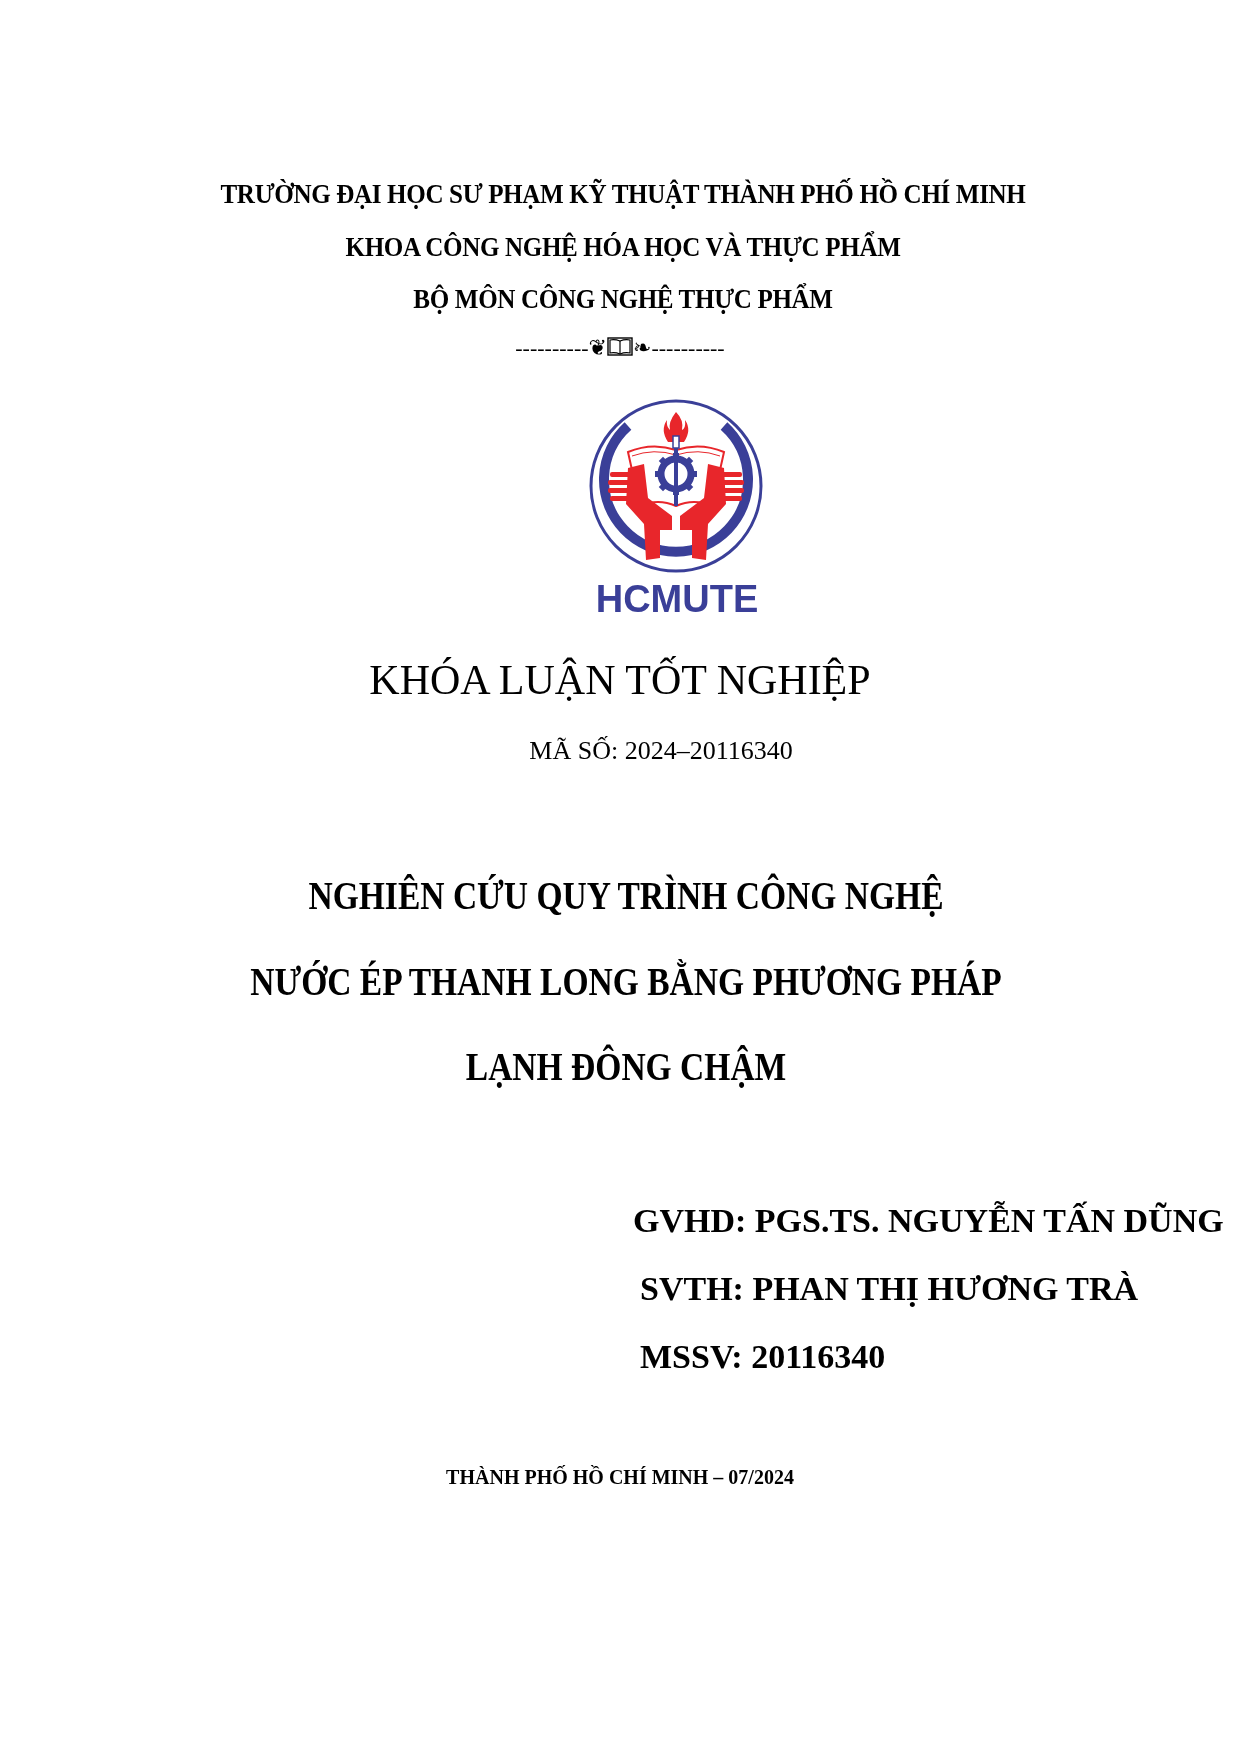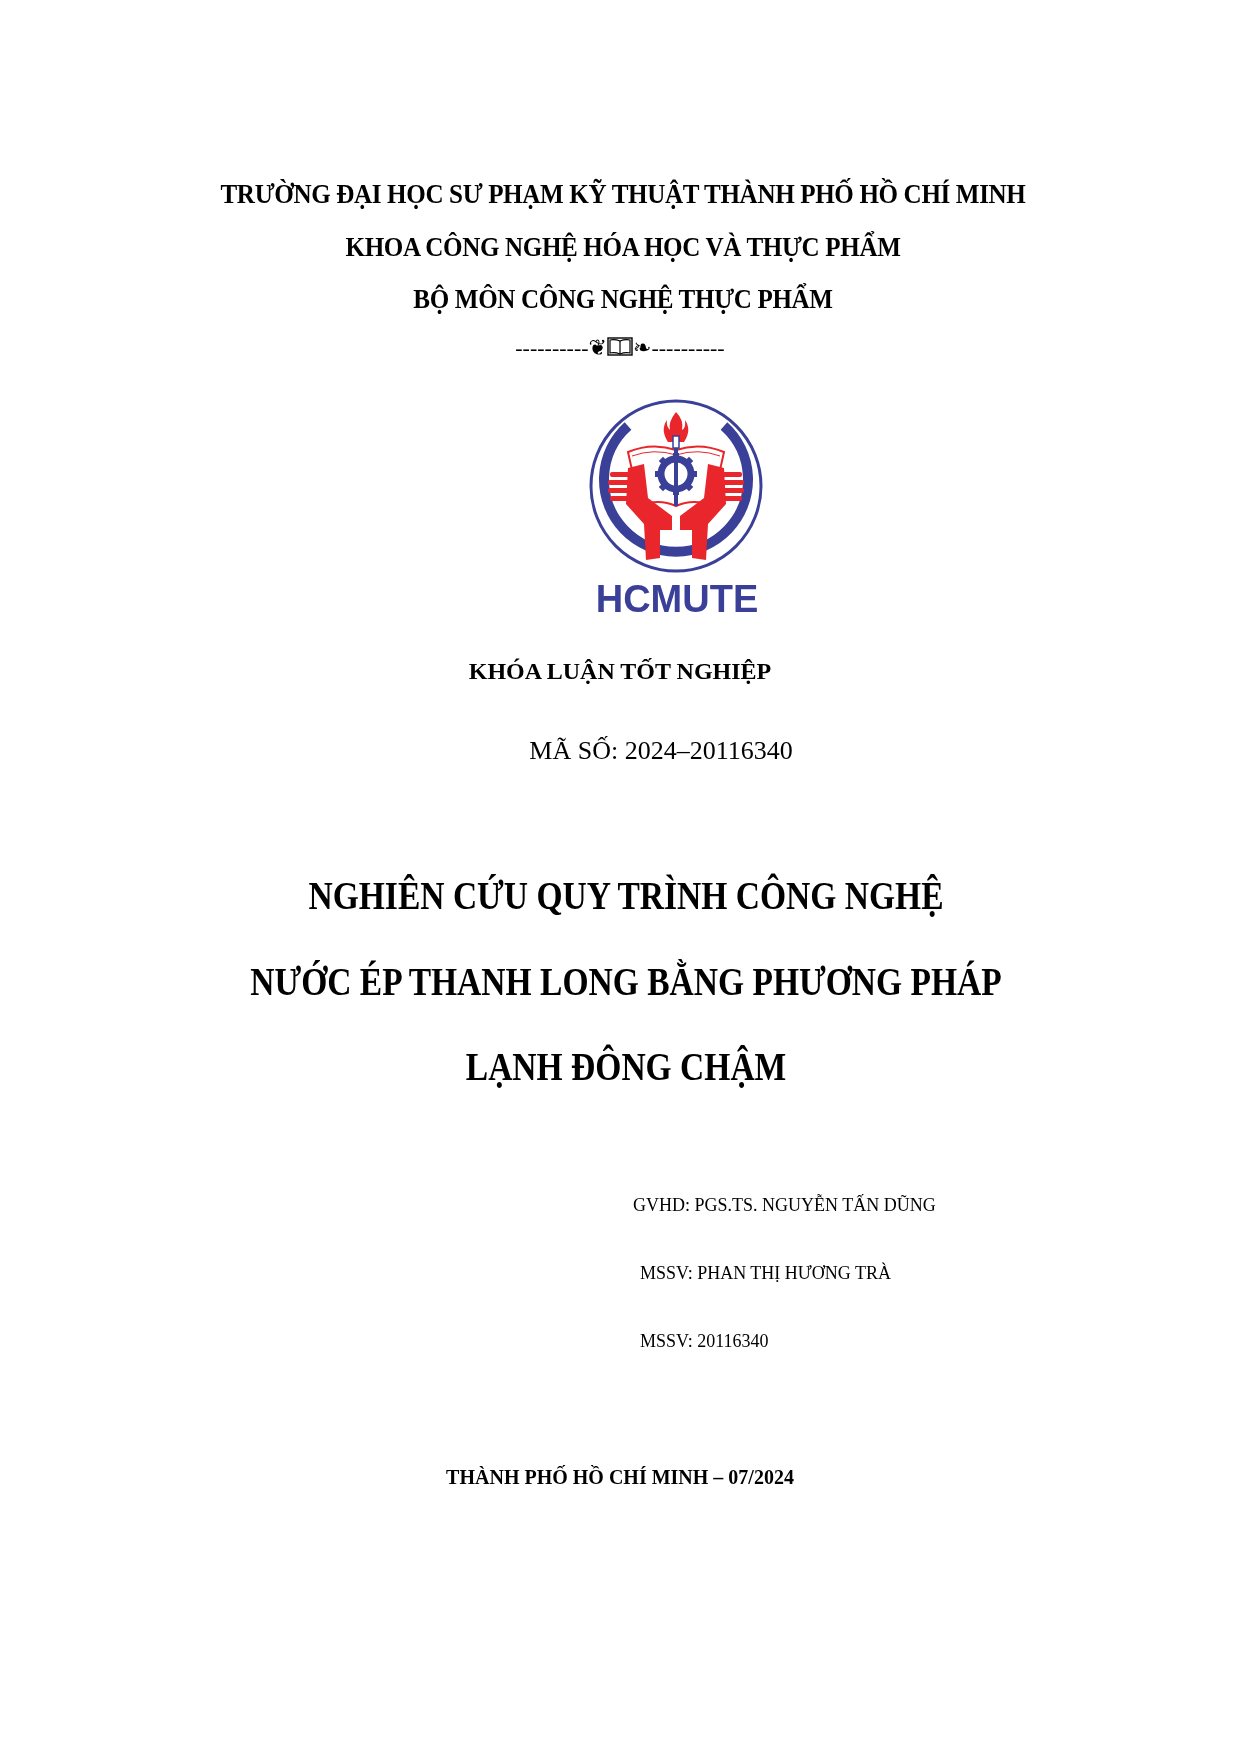--- a/index.html
+++ b/index.html
@@ -37,39 +37,40 @@
     .ornament .orn-glyph { font-size: 22px; }
     .logo-wrap {
       position: absolute;
       left: 575px;
       top: 398px;
       width: 178px;
       height: 222px;
       margin-left: 13px;
     }
     .thesis-type {
-      font-weight: bold;
-      font-size: 24px;
+      font-weight: normal;
+      font-size: 42px;
     }
     .code {
       font-size: 26px;
       padding-left: 41px;
     }
     .title {
       font-weight: bold;
       font-size: 39px;
       transform: scaleX(0.86);
       transform-origin: 663px 50%;
     }
     .info {
       position: absolute;
-      font-weight: normal;
-      font-size: 18px;
+      font-weight: bold;
+      font-size: 34px;
       white-space: nowrap;
       line-height: 1;
+      margin-top: 8px;
     }
     .footer {
       font-weight: bold;
       font-size: 20px;
     }
   </style>
 </head>
 <body>
 
 <div class="line hdr" style="top:181px;">TRƯỜNG ĐẠI HỌC SƯ PHẠM KỸ THUẬT THÀNH PHỐ HỒ CHÍ MINH</div>
@@ -133,16 +134,16 @@
 </div>
 
 <div class="line thesis-type" style="top:659px;">KHÓA LUẬN TỐT NGHIỆP</div>
 <div class="line code" style="top:738px;">MÃ SỐ: 2024–20116340</div>
 
 <div class="line title" style="top:876px;">NGHIÊN CỨU QUY TRÌNH CÔNG NGHỆ</div>
 <div class="line title" style="top:962px;">NƯỚC ÉP THANH LONG BẰNG PHƯƠNG PHÁP</div>
 <div class="line title" style="top:1047px;">LẠNH ĐÔNG CHẬM</div>
 
 <div class="info" style="left:633px; top:1196px;">GVHD: PGS.TS. NGUYỄN TẤN DŨNG</div>
-<div class="info" style="left:640px; top:1264px;">MSSV: PHAN THỊ HƯƠNG TRÀ</div>
+<div class="info" style="left:640px; top:1264px;">SVTH: PHAN THỊ HƯƠNG TRÀ</div>
 <div class="info" style="left:640px; top:1332px;text-align:right;">MSSV: 20116340</div>
 
 <div class="line footer" style="top:1467px;">THÀNH PHỐ HỒ CHÍ MINH – 07/2024</div>
 
 </body></html>

